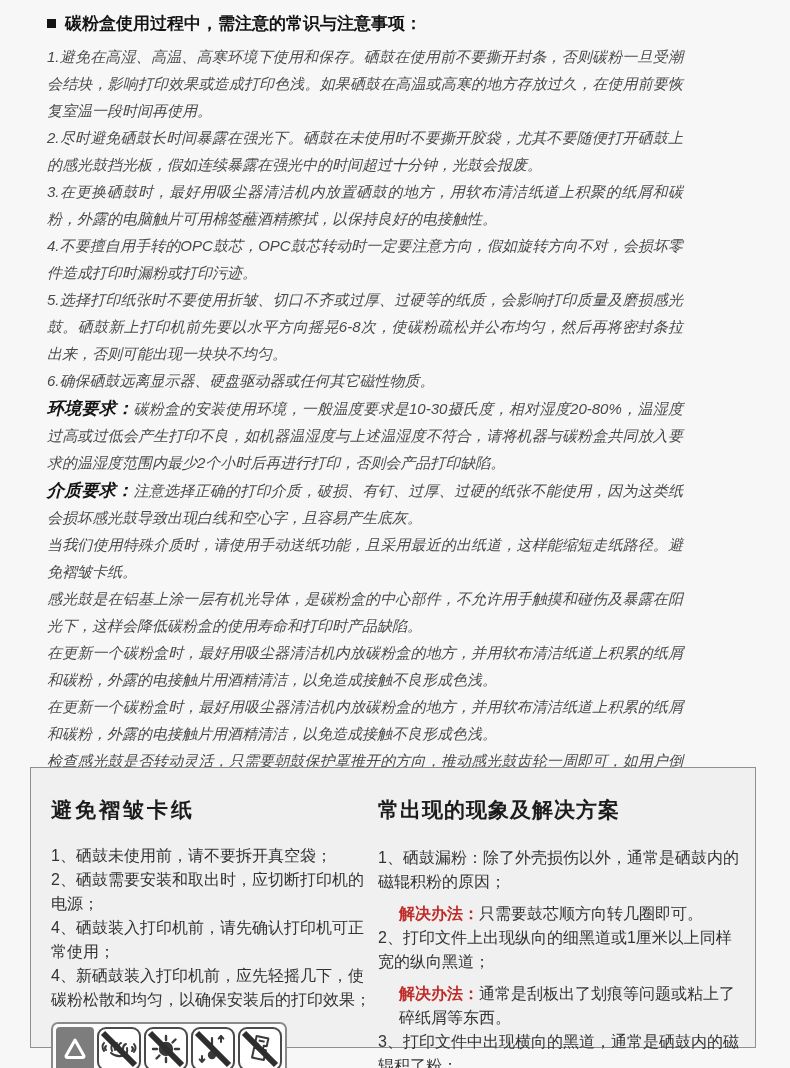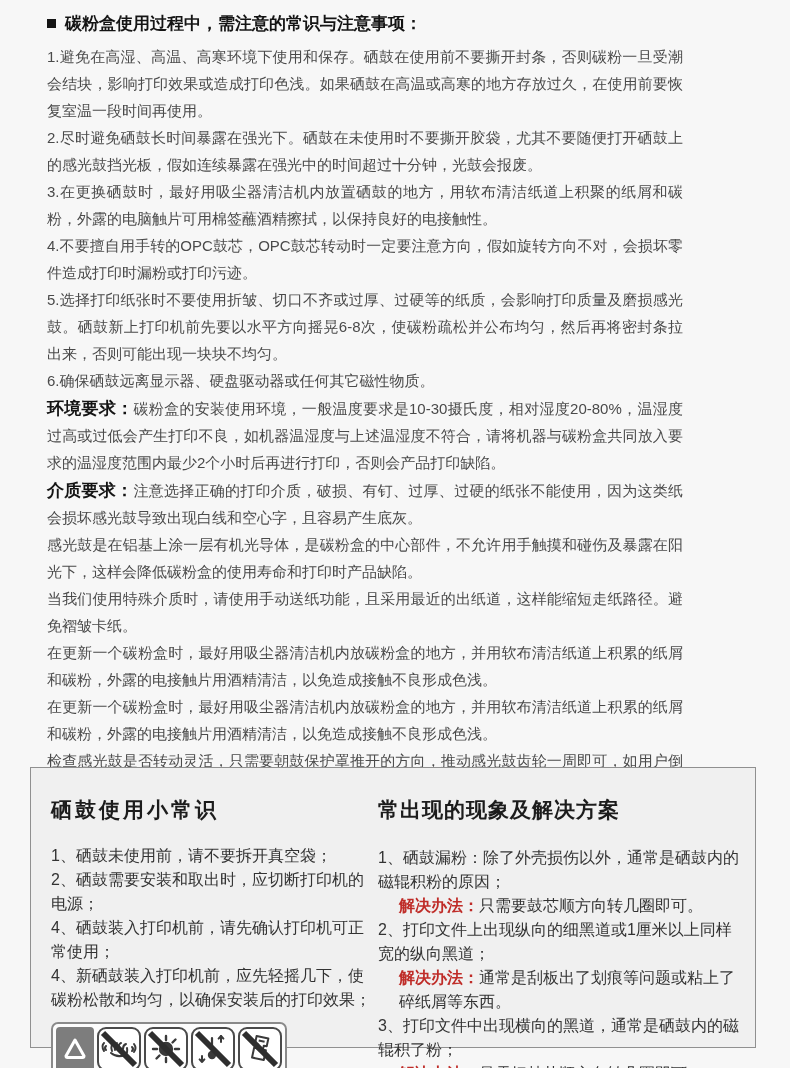--- a/index.html
+++ b/index.html
@@ -17,20 +17,21 @@
     font-size: 17px; font-weight: bold; color: #141414;
     display: flex; align-items: center; margin: 2px 0 8px 0;
   }
   .bullet {
     width: 9px; height: 9px; background: #141414;
     display: inline-block; margin-right: 9px; flex: 0 0 auto;
   }
   p.body {
     font-size: 15px; line-height: 27px; color: #4a4a4a;
     text-align: justify;
+    font-style: italic;
   }
   p.labeled { margin-top: 1px; }
   .sec-label { font-size: 17px; font-weight: bold; color: #141414; }
   p.warning { color: var(--accent-red, #bf2c28); }
 
   
   .info-box {
     position: absolute; left: 30px; top: 767px;
     width: 726px; height: 281px;
     background: var(--box-bg, #f0f0f0);
@@ -38,21 +39,21 @@
     display: flex; padding: 26px 16px 0 20px;
   }
   .col-left { width: 325px; flex: 0 0 auto; }
   .col-right { flex: 1; padding-left: 2px; }
   .box-heading {
     font-size: 21px; font-weight: bold; color: #1c1c1c;
     letter-spacing: 3px; margin: 2px 0 20px 0;
   }
   .box-heading.right { font-size: 21px; letter-spacing: 1px; margin-bottom: 22px; }
   .box-list p { font-size: 16px; line-height: 24px; color: #333; }
-  .sol { padding-left: 21px; }
+  .sol { padding-left: 21px; margin-top: 8px; }
   .sol-label { color: var(--accent-red, #bf2c28); font-weight: bold; }
 
   
   .icon-strip {
     margin-top: 10px; display: inline-flex; align-items: stretch;
     border: 2px solid #8a8a8a; border-radius: 7px;
     background: #fcfcfc; padding: 3px; gap: 3px;
   }
   .badge {
     width: 38px; border-radius: 4px; background: #7d7d7d;
@@ -80,33 +81,33 @@
     <p class="body">2.尽时避免硒鼓长时间暴露在强光下。硒鼓在未使用时不要撕开胶袋，尤其不要随便打开硒鼓上的感光鼓挡光板，假如连续暴露在强光中的时间超过十分钟，光鼓会报废。</p>
     <p class="body">3.在更换硒鼓时，最好用吸尘器清洁机内放置硒鼓的地方，用软布清洁纸道上积聚的纸屑和碳粉，外露的电脑触片可用棉签蘸酒精擦拭，以保持良好的电接触性。</p>
     <p class="body">4.不要擅自用手转的OPC鼓芯，OPC鼓芯转动时一定要注意方向，假如旋转方向不对，会损坏零件造成打印时漏粉或打印污迹。</p>
     <p class="body">5.选择打印纸张时不要使用折皱、切口不齐或过厚、过硬等的纸质，会影响打印质量及磨损感光鼓。硒鼓新上打印机前先要以水平方向摇晃6-8次，使碳粉疏松并公布均匀，然后再将密封条拉出来，否则可能出现一块块不均匀。</p>
     <p class="body">6.确保硒鼓远离显示器、硬盘驱动器或任何其它磁性物质。</p>
 
     <p class="body labeled"><span class="sec-label">环境要求：</span><span>碳粉盒的安装使用环境，一般温度要求是10-30摄氏度，相对湿度20-80%，温湿度过高或过低会产生打印不良，如机器温湿度与上述温湿度不符合，请将机器与碳粉盒共同放入要求的温湿度范围内最少2个小时后再进行打印，否则会产品打印缺陷。</span></p>
 
     <p class="body labeled"><span class="sec-label">介质要求：</span><span>注意选择正确的打印介质，破损、有钉、过厚、过硬的纸张不能使用，因为这类纸会损坏感光鼓导致出现白线和空心字，且容易产生底灰。</span></p>
 
+    <p class="body">当我们使用特殊介质时，请使用手动送纸功能，且采用最近的出纸道，这样能缩短走纸路径。避免褶皱卡纸。</p>
     <p class="body">感光鼓是在铝基上涂一层有机光导体，是碳粉盒的中心部件，不允许用手触摸和碰伤及暴露在阳光下，这样会降低碳粉盒的使用寿命和打印时产品缺陷。</p>
-    <p class="body">当我们使用特殊介质时，请使用手动送纸功能，且采用最近的出纸道，这样能缩短走纸路径。避免褶皱卡纸。</p>
     <p class="body">在更新一个碳粉盒时，最好用吸尘器清洁机内放碳粉盒的地方，并用软布清洁纸道上积累的纸屑和碳粉，外露的电接触片用酒精清洁，以免造成接触不良形成色浅。</p>
     <p class="body">在更新一个碳粉盒时，最好用吸尘器清洁机内放碳粉盒的地方，并用软布清洁纸道上积累的纸屑和碳粉，外露的电接触片用酒精清洁，以免造成接触不良形成色浅。</p>
     <p class="body">检查感光鼓是否转动灵活，只需要朝鼓保护罩推开的方向，推动感光鼓齿轮一周即可，如用户倒转感光鼓，会使碳粉堆积在磁辊与出粉刀之间造成漏粉。</p>
 
     <p class="body warning">在碳粉盒刚开始打印时，有些碳粉盒会产生影像模糊或者色浅的现象，这可能是机器、粉盒、纸张中某种物品受潮所至，此种状态只要连续打印十几张稿件就可以消除此种现象。</p>
   </div>
 
   <div class="info-box">
 
     <div class="col-left">
-      <h2 class="box-heading">硒鼓使用小常识</h2>
+      <h2 class="box-heading">避免褶皱卡纸</h2>
       <div class="box-list">
         <p>1、硒鼓未使用前，请不要拆开真空袋；</p>
         <p>2、硒鼓需要安装和取出时，应切断打印机的电源；</p>
         <p>4、硒鼓装入打印机前，请先确认打印机可正常使用；</p>
         <p>4、新硒鼓装入打印机前，应先轻摇几下，使碳粉松散和均匀，以确保安装后的打印效果；</p>
       </div>
 
       <div class="icon-strip">
         <span class="badge">
           <svg width="28" height="28" viewBox="0 0 28 28">

